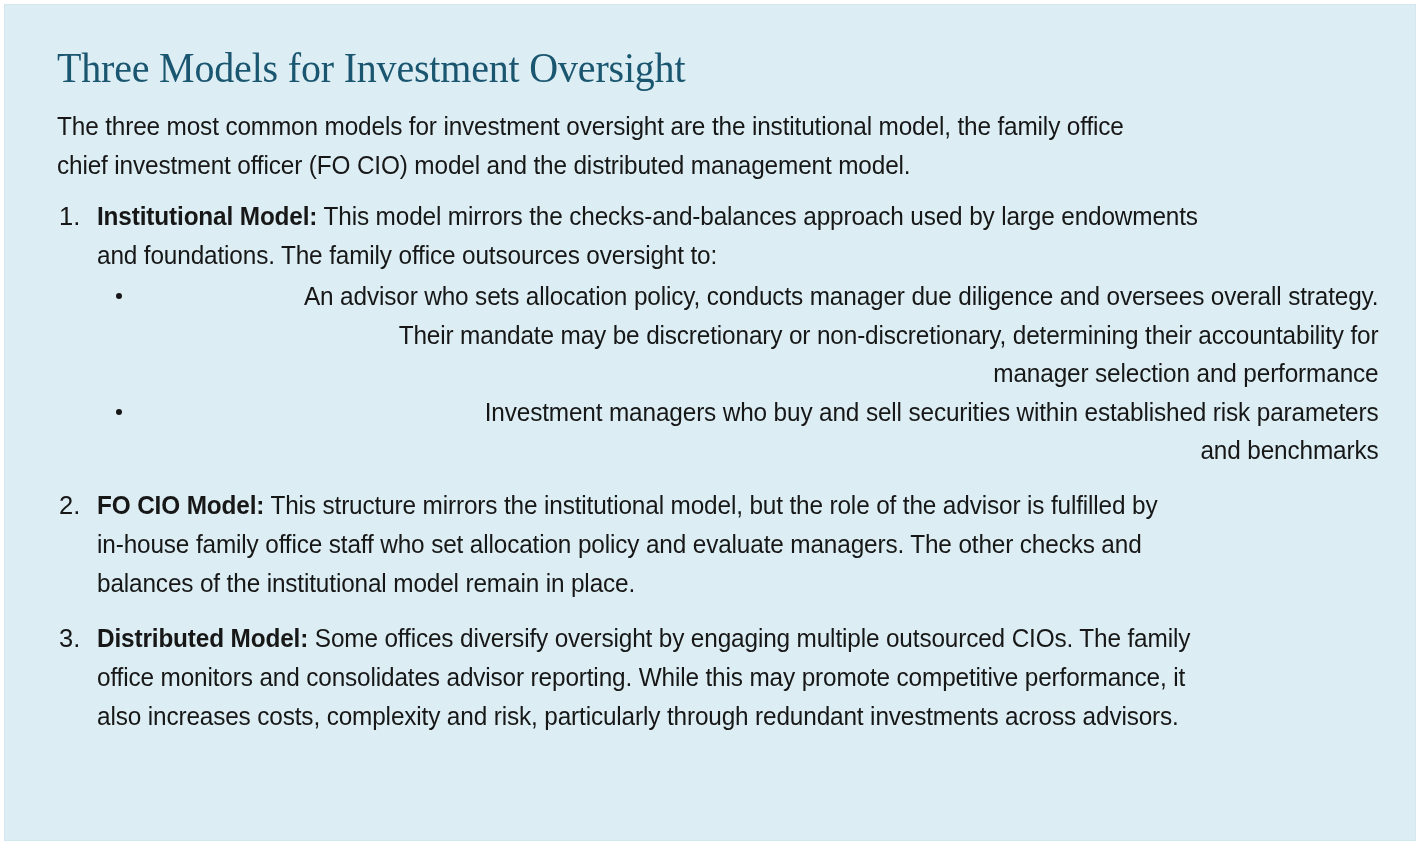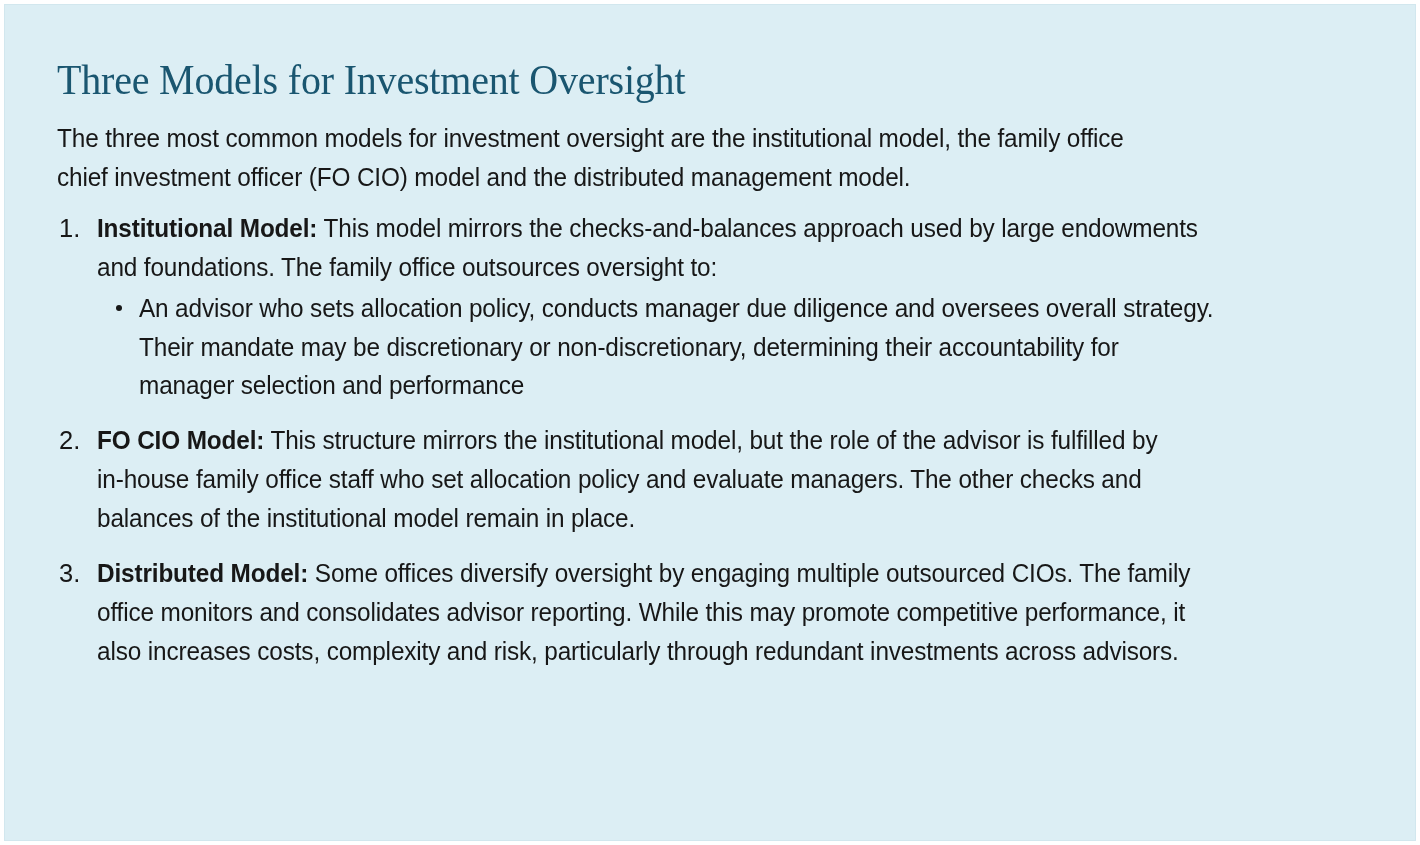--- a/index.html
+++ b/index.html
@@ -22,21 +22,21 @@
     width: 1412px;
     height: 837px;
     background: #dceef4;
     box-sizing: border-box;
     border: 1px solid #d2e7ee;
   }
 
   .inner {
     position: absolute;
     left: 52px;
-    top: 50px;
+    top: 38px;
     right: 34px;
   }
 
   
   #panel-title {
     font-family: "Liberation Serif", "DejaVu Serif", serif;
     font-size: 43px;
     line-height: 50px;
     font-weight: 400;
     color: #1a5670;
@@ -92,20 +92,21 @@
     width: 104.5%;
   }
   .itemtext .ln { display: block; white-space: nowrap; }
   .lead { font-weight: 700; }
 
   
   ul.bullets {
     list-style: none;
     margin: 2px 0 2px 0;
     padding: 0;
+    text-align: right;
   }
   ul.bullets > li.bullet {
     position: relative;
     padding-left: 31px;
     margin-left: 11px;
   }
   .dot {
     position: absolute;
     left: 8px;
     top: 16px;
@@ -148,20 +149,27 @@
         </div>
         <ul class="bullets">
           <li class="bullet">
             <span class="dot"></span>
             <div class="bullettext">
               <span class="ln">An advisor who sets allocation policy, conducts manager due diligence and oversees overall strategy.</span>
               <span class="ln">Their mandate may be discretionary or non-discretionary, determining their accountability for</span>
               <span class="ln">manager selection and performance</span>
             </div>
           </li>
+          <li class="bullet">
+            <span class="dot"></span>
+            <div class="bullettext">
+              <span class="ln">Investment managers who buy and sell securities within established risk parameters</span>
+              <span class="ln">and benchmarks</span>
+            </div>
+          </li>
         </ul>
       </li>
 
       <li class="numitem">
         <span class="marker">2.</span>
         <div class="itemtext">
           <span class="ln"><b class="lead">FO CIO Model:</b><span> This structure mirrors the institutional model, but the role of the advisor is fulfilled by</span></span>
           <span class="ln">in-house family office staff who set allocation policy and evaluate managers. The other checks and</span>
           <span class="ln">balances of the institutional model remain in place.</span>
         </div>

